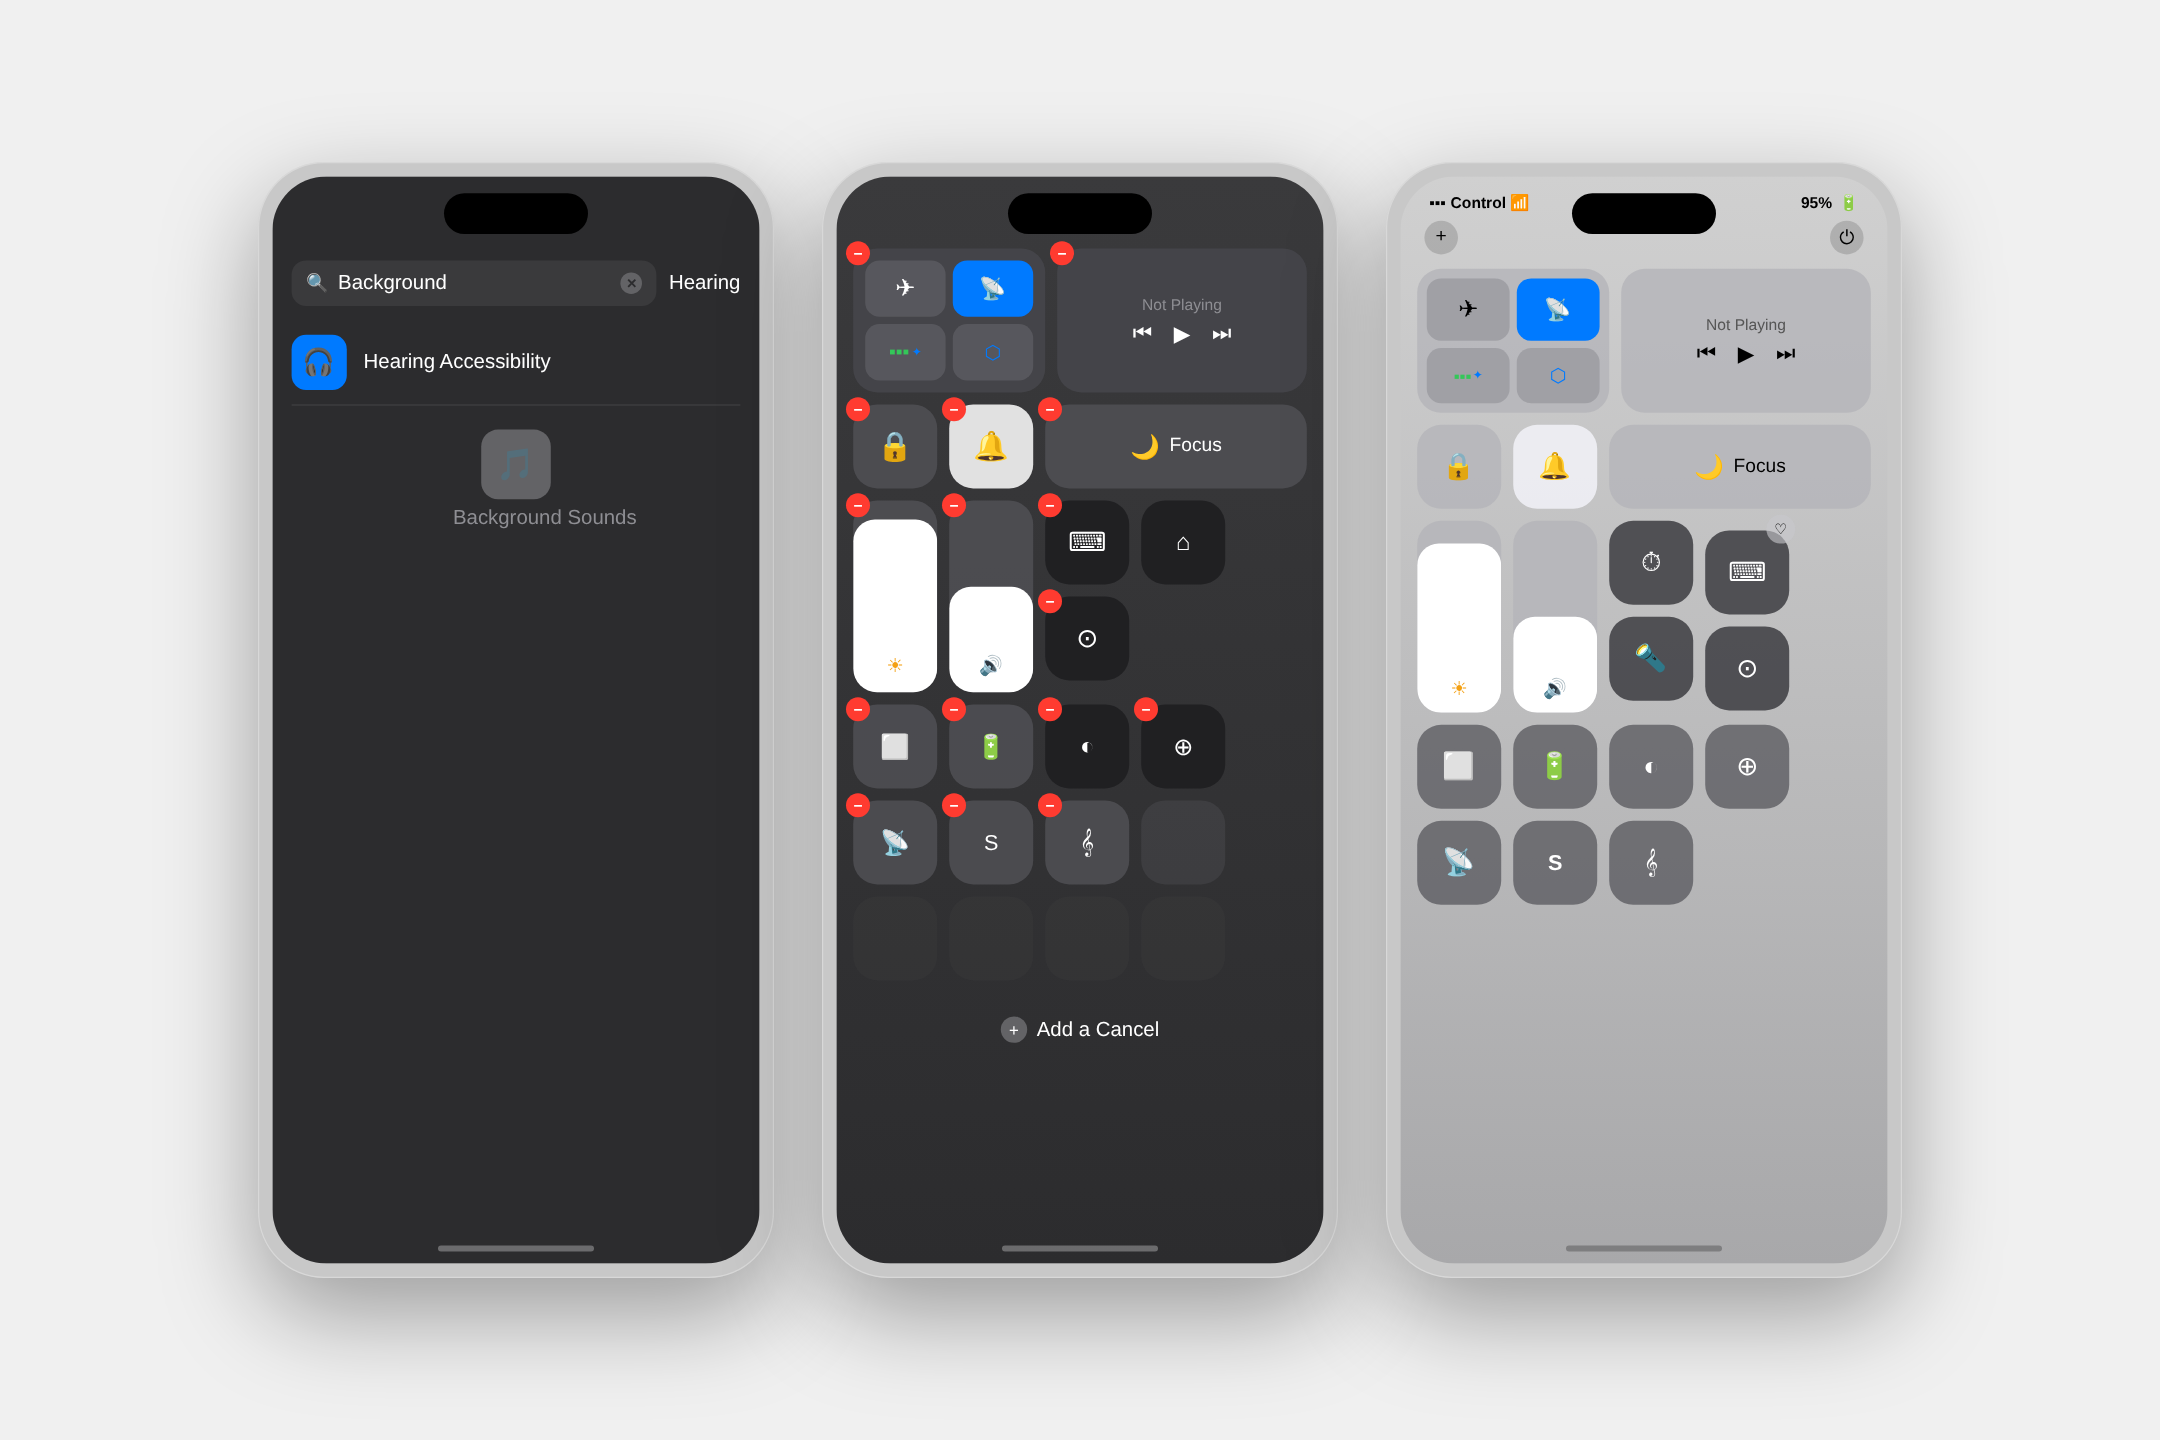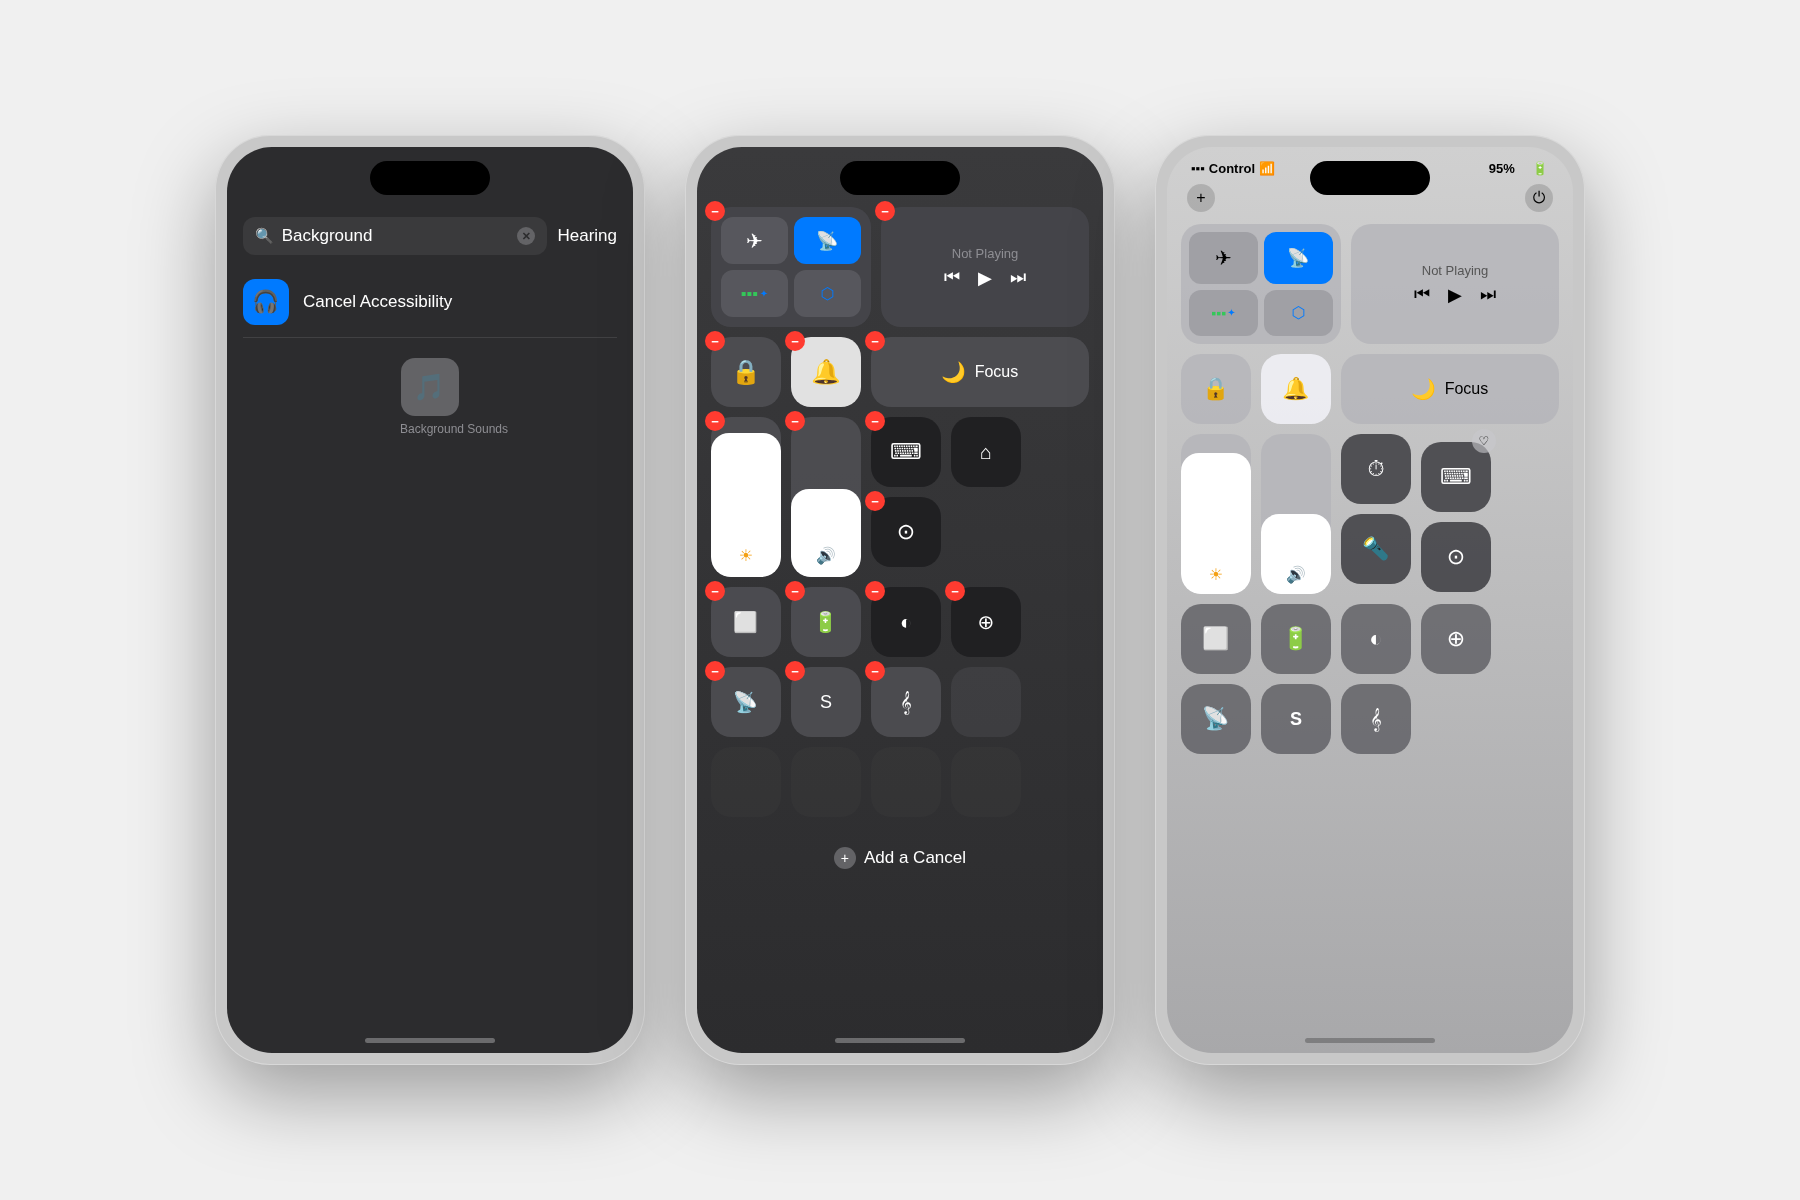--- a/index.html
+++ b/index.html
@@ -149,21 +149,21 @@
       border-radius: 14px;
       display: flex;
       align-items: center;
       justify-content: center;
       font-size: 26px;
       color: white;
     }
 
     .bg-sounds-label {
       color: #8e8e93;
-      font-size: 12px;
+      font-size: 17px;
       text-align: center;
       margin-left: 48px;
     }
 
     
     .phone2-screen {
       background: linear-gradient(180deg, #3a3a3c 0%, #2c2c2e 100%);
       width: 100%;
       height: 100%;
     }
@@ -362,21 +362,21 @@
       align-items: center;
       gap: 4px;
       font-size: 13px;
       font-weight: 600;
       color: #000;
     }
 
     .status-right {
       display: flex;
       align-items: center;
-      gap: 18px;
+      gap: 6px;
       font-size: 13px;
       font-weight: 600;
       color: #000;
     }
 
     .cc-header-row {
       display: flex;
       justify-content: space-between;
       align-items: center;
       padding: 8px 20px 6px;
@@ -547,21 +547,21 @@
         <div class="search-input-wrap">
           <span class="search-icon-inner">🔍</span>
           <span class="search-text">Background</span>
           <div class="search-clear">✕</div>
         </div>
         <span class="cancel-btn">Hearing</span>
       </div>
 
       <div class="search-result-item">
         <div class="result-icon hearing-icon">🎧</div>
-        <span class="result-label">Cancel Accessibility</span>
+        <span class="result-label">Hearing Accessibility</span>
       </div>
 
       <div class="divider"></div>
 
       <div class="bg-sounds-item">
         <div class="bg-sounds-icon">🎵</div>
         <span class="bg-sounds-label">Background Sounds</span>
       </div>
 
       <div class="home-indicator home-indicator-dark"></div>

